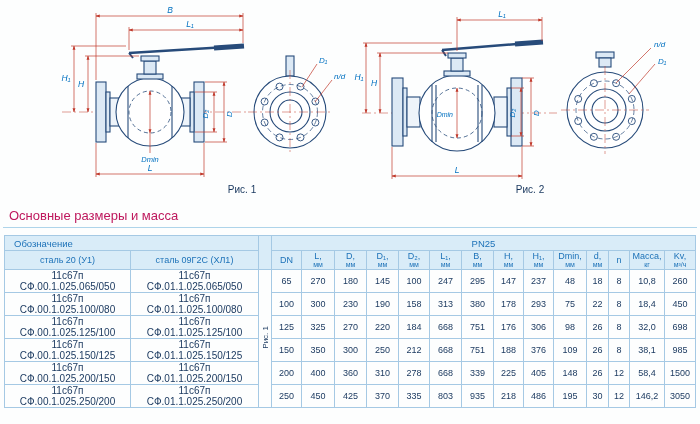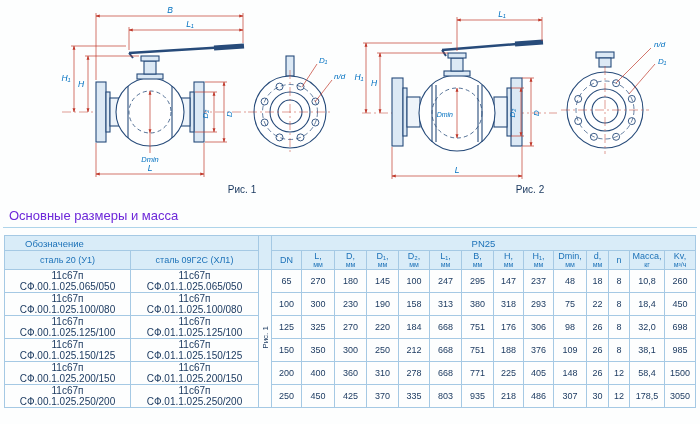--- a/index.html
+++ b/index.html
@@ -1,26 +1,26 @@
 <!DOCTYPE html>
 <html><head>
 <meta charset="utf-8">
 <style>
   * { box-sizing: border-box; }
   html,body { width:700px; height:424px; margin:0; padding:0; }
   body { background:#fdfefe; font-family:"Liberation Sans", sans-serif; overflow:hidden; }
   .figures { display:flex; }
   .figures svg { display:block; }
-  .section-title { font-size:13px; color:#6d28d9; padding:6px 0 4px 6px;
+  .section-title { font-size:13px; color:#be185d; padding:6px 0 4px 6px;
                    border-bottom:1px solid #aed4ea; margin:0 3px; }
   table.specs { border-collapse:collapse; table-layout:fixed; margin:7px 3px 0 4px; }
   .specs th, .specs td { border:1px solid #a5c9e4; text-align:center; vertical-align:middle; padding:0 1px; overflow:hidden; }
   .specs thead th { background:#d9ecf8; color:#1d72b8; font-weight:normal; font-size:9px; }
   .specs thead tr.r1 th { height:15px; font-size:9.5px; }
-  th.desig-h { text-align:left; padding-left:20px; }
+  th.desig-h { text-align:left; padding-left:9px; }
   .col-label { display:block; line-height:1.15; }
   .col-unit { display:block; font-size:7px; line-height:1.1; color:#1d72b8; }
   .specs td { height:21px; color:#17365d; font-size:9px; }
   .specs td.desig { font-size:10px; }
   .specs td.figcell { padding:0; }
   .vert { display:inline-block; writing-mode:vertical-rl; transform:rotate(180deg);
           font-size:8px; color:#17365d; white-space:nowrap; }
   text { font-family:"Liberation Sans", sans-serif; }
   .dimtxt { font-style:italic; }
 </style>
@@ -317,21 +317,21 @@
       <tr>
         <td class="desig">11с67п СФ.00.1.025.100/080</td>
         <td class="desig">11с67п СФ.01.1.025.100/080</td>
         <td>100</td>
         <td>300</td>
         <td>230</td>
         <td>190</td>
         <td>158</td>
         <td>313</td>
         <td>380</td>
-        <td>318</td>
+        <td>178</td>
         <td>293</td>
         <td>75</td>
         <td>22</td>
         <td>8</td>
         <td>18,4</td>
         <td>450</td>
       </tr>
       <tr>
         <td class="desig">11с67п СФ.00.1.025.125/100</td>
         <td class="desig">11с67п СФ.01.1.025.125/100</td>
@@ -370,41 +370,41 @@
       </tr>
       <tr>
         <td class="desig">11с67п СФ.00.1.025.200/150</td>
         <td class="desig">11с67п СФ.01.1.025.200/150</td>
         <td>200</td>
         <td>400</td>
         <td>360</td>
         <td>310</td>
         <td>278</td>
         <td>668</td>
-        <td>771</td>
+        <td>339</td>
         <td>225</td>
         <td>405</td>
         <td>148</td>
         <td>26</td>
         <td>12</td>
         <td>58,4</td>
         <td>1500</td>
       </tr>
       <tr>
         <td class="desig">11с67п СФ.00.1.025.250/200</td>
         <td class="desig">11с67п СФ.01.1.025.250/200</td>
         <td>250</td>
         <td>450</td>
         <td>425</td>
         <td>370</td>
         <td>335</td>
         <td>803</td>
         <td>935</td>
         <td>218</td>
         <td>486</td>
-        <td>307</td>
+        <td>195</td>
         <td>30</td>
         <td>12</td>
-        <td>178,5</td>
+        <td>146,2</td>
         <td>3050</td>
       </tr>
     </tbody>
 </table>
 
 </body></html>

